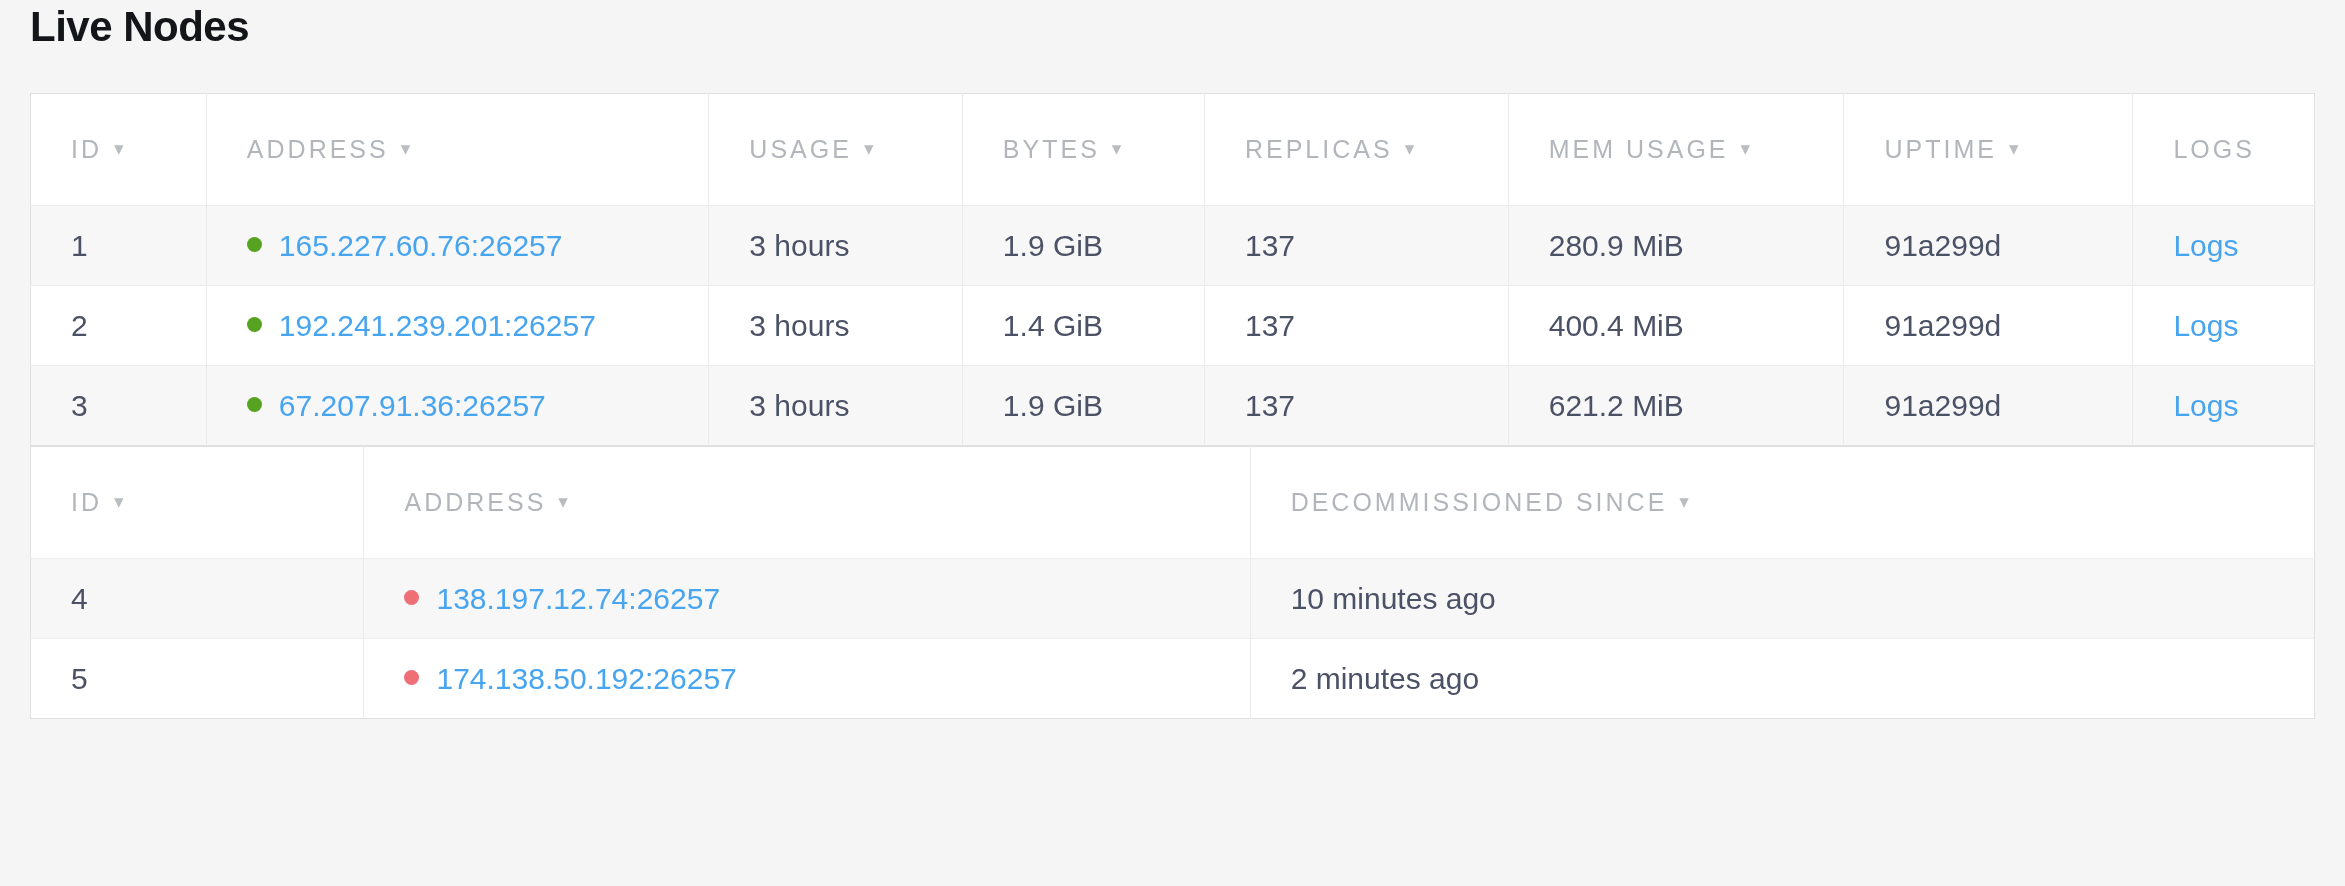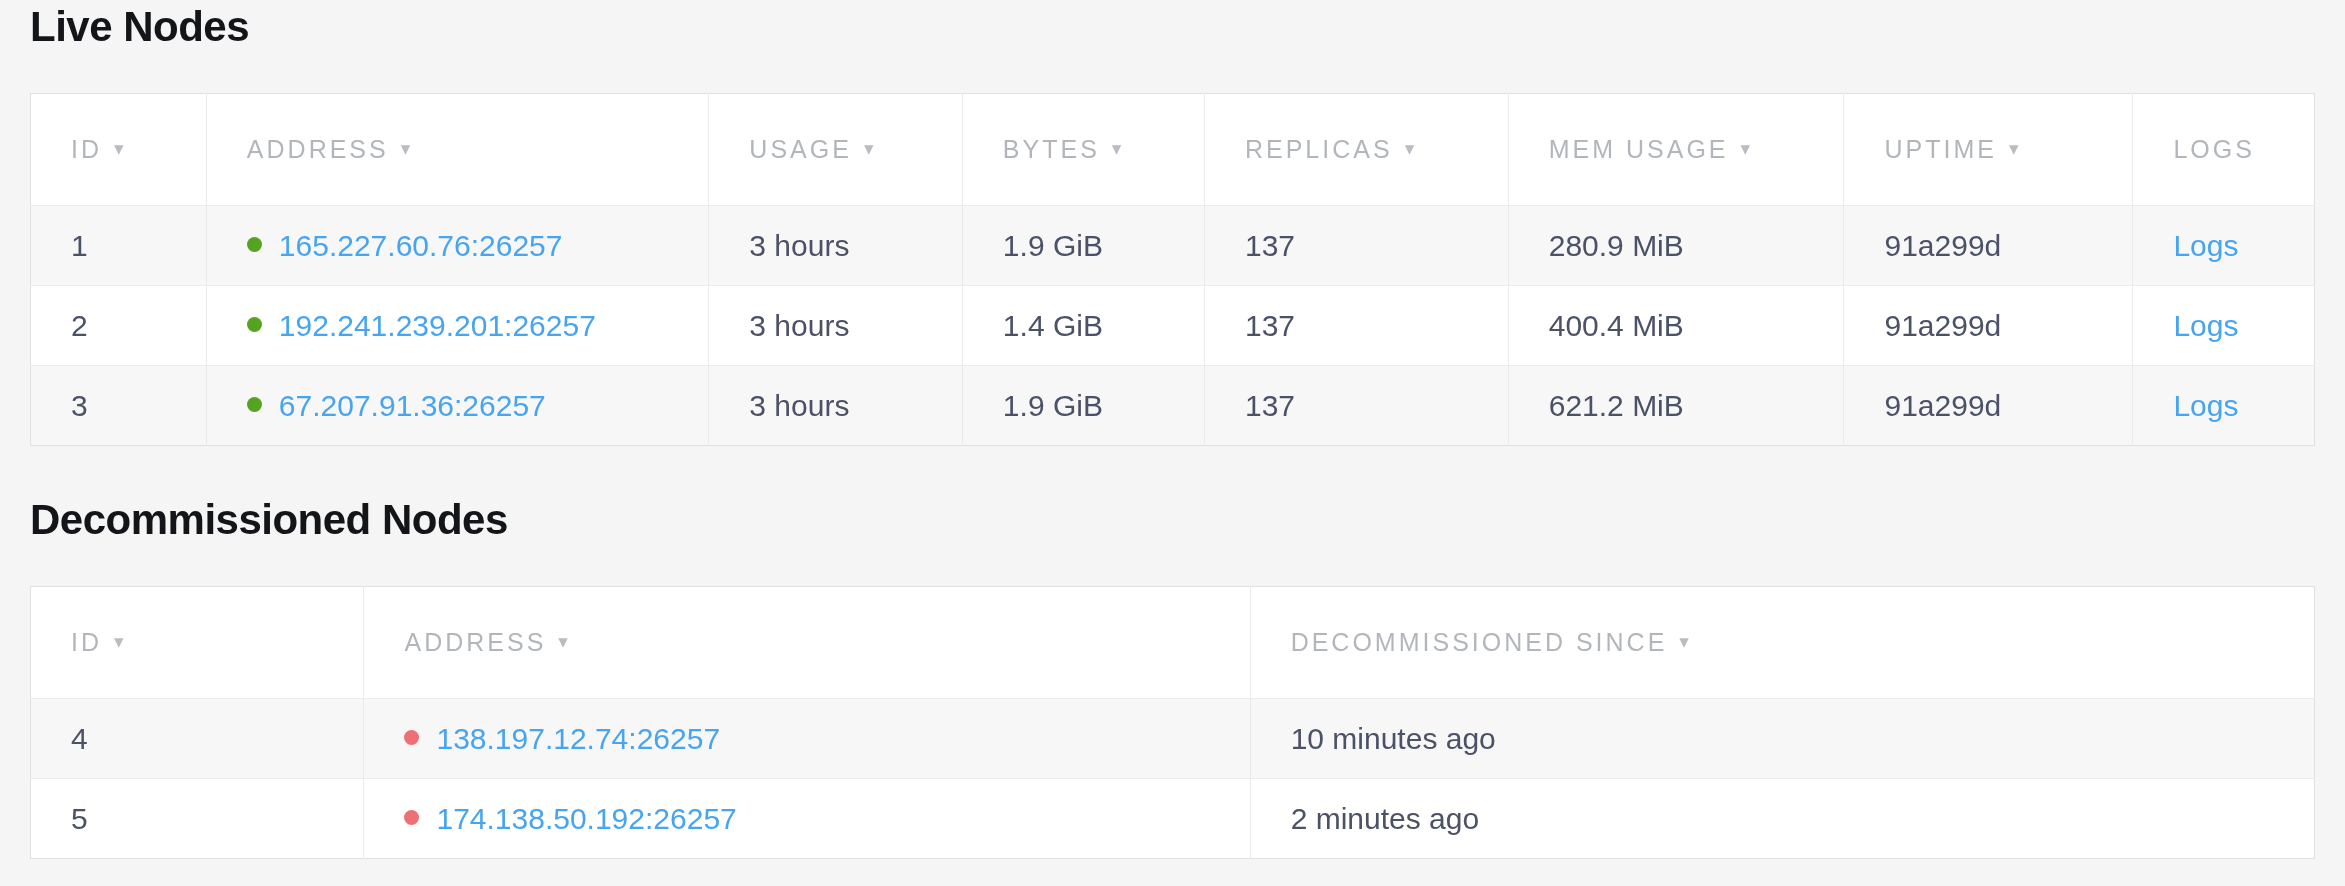--- a/index.html
+++ b/index.html
@@ -170,21 +170,20 @@
           <td>137</td>
           <td>621.2 MiB</td>
           <td>91a299d</td>
           <td><a class="link">Logs</a></td>
         </tr>
       </tbody>
     </table>
   </div>
 
   <div class="section section-2">
-    <h1 class="section-title">Decommissioned Nodes</h1>
 
     <table class="nodes">
       <colgroup>
         <col style="width:14.6%">
         <col style="width:38.8%">
         <col style="width:46.6%">
       </colgroup>
       <thead>
         <tr>
           <th class="sortable">

